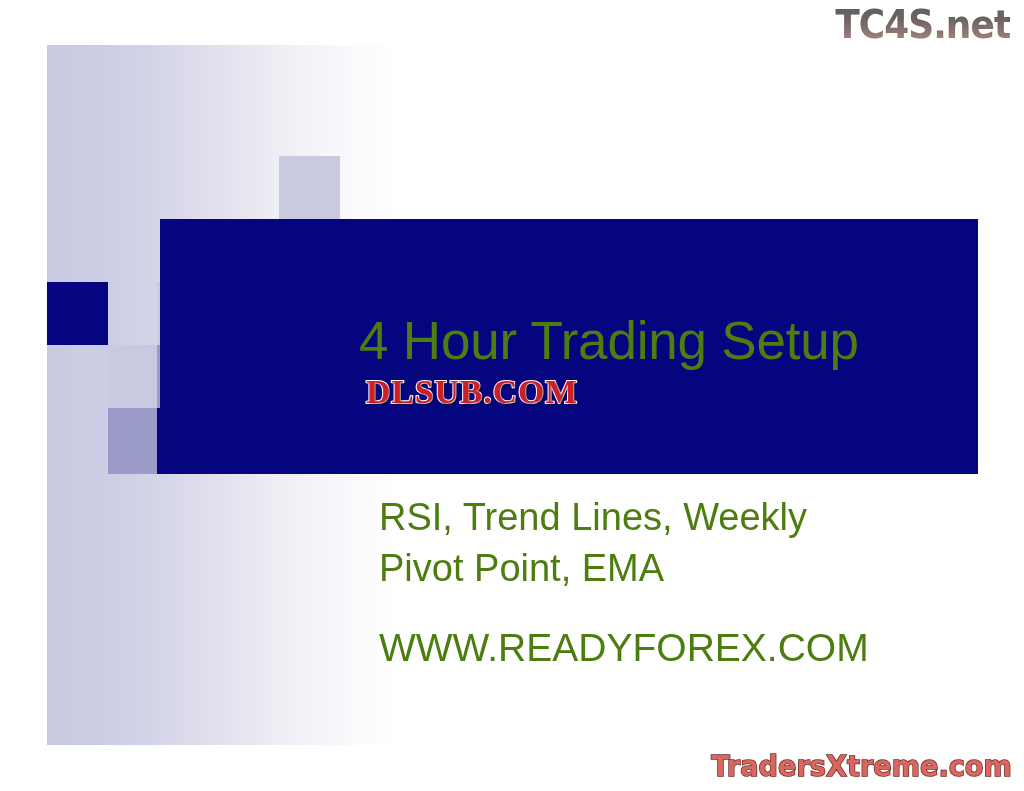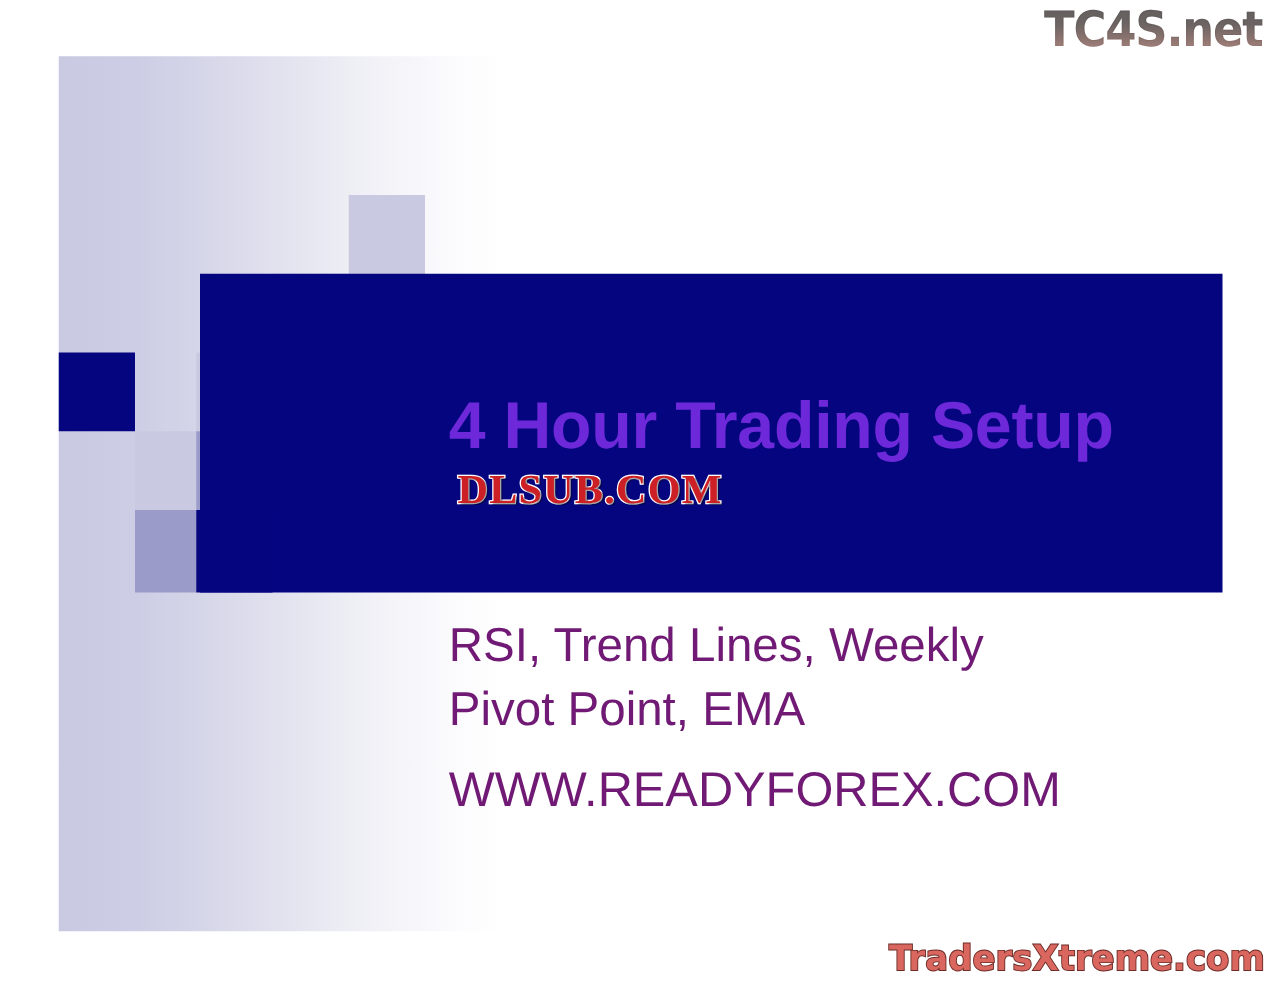--- a/index.html
+++ b/index.html
@@ -53,22 +53,22 @@
     background: #050580;
   }
 
   
   .title-text {
     position: absolute;
     left: 359px;
     top: 314px;
     font-size: 53px;
     line-height: 1;
-    color: #6d28d9;
-    font-weight: 700;
+    color: #4d7c0f;
+    font-weight: 400;
     letter-spacing: -0.2px;
     white-space: nowrap;
   }
 
   
   .dlsub-mark {
     position: absolute;
     left: 366px;
     top: 374px;
     font-family: "Liberation Serif", serif;
@@ -81,31 +81,31 @@
     text-shadow:
        2px 2px 0 rgba(0,0,0,0.35);
     white-space: nowrap;
     transform: scaleX(1.02);
     transform-origin: left center;
   }
 
   
   .subtitle {
     position: absolute;
-    left: 359px;
+    left: 379px;
     top: 492px;
-    color: #701a75;
+    color: #4d7c0f;
     font-size: 38px;
     line-height: 51px;
     white-space: nowrap;
   }
   .subtitle-line { display: block; }
   .subtitle-url {
     display: block;
-    margin-top: 13px;
+    margin-top: 28px;
     font-size: 39px;
   }
 
   
   .tc4s-mark {
     position: absolute;
     right: 14px;
     top: 2px;
     font-family: "DejaVu Sans", sans-serif;
     font-size: 39px;

